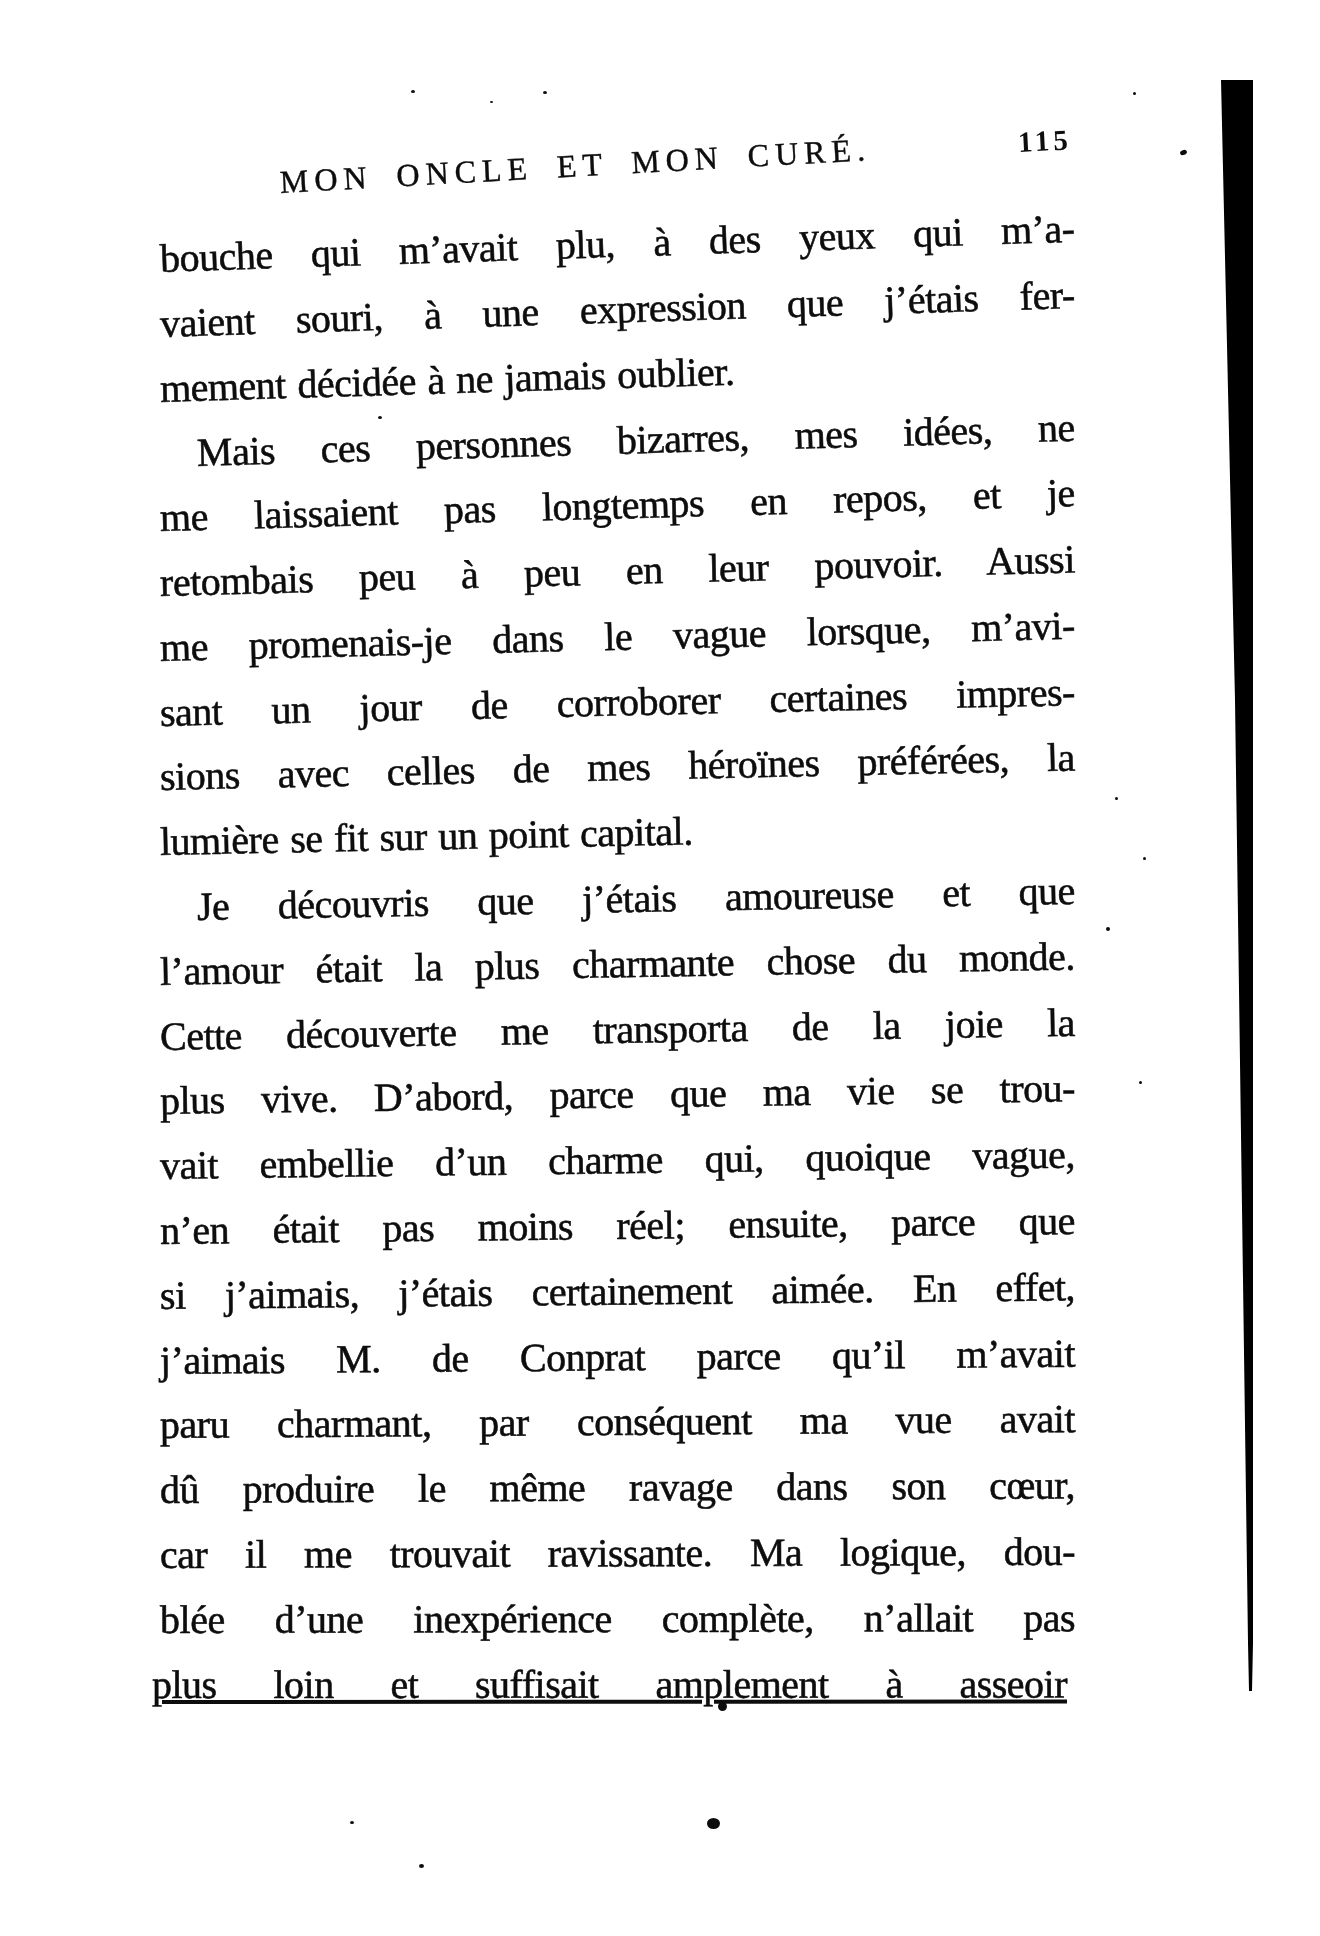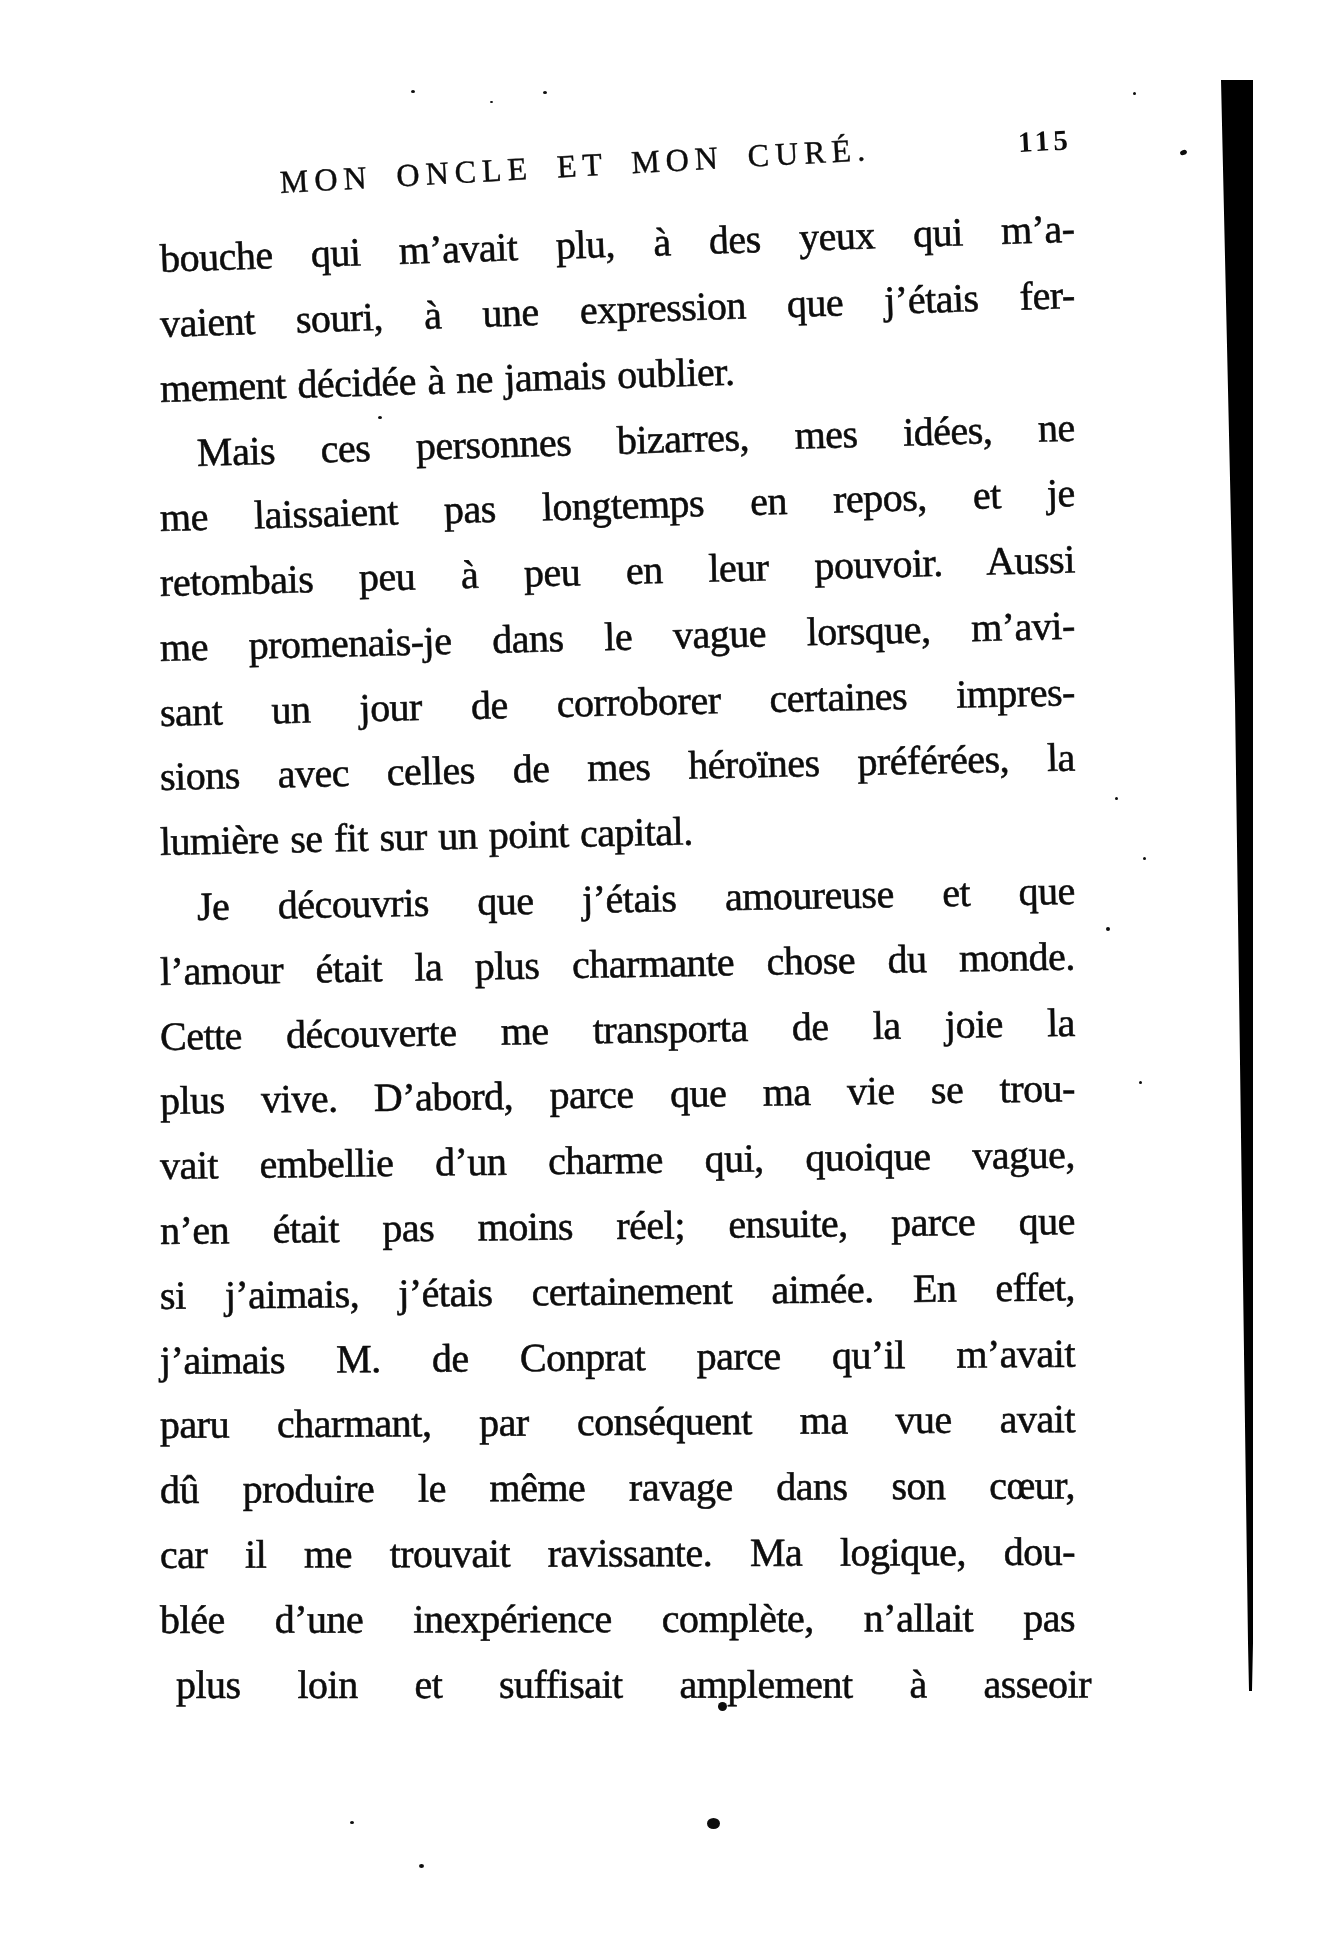--- a/index.html
+++ b/index.html
@@ -80,21 +80,21 @@
       <div class="text-line justified" style="left: 160px; width: 915px; top: 1013.6px; transform: rotate(-0.88deg);">Cette découverte me transporta de la joie la</div>
       <div class="text-line justified" style="left: 160px; width: 915px; top: 1078.4px; transform: rotate(-0.795deg);">plus vive. D’abord, parce que ma vie se trou-</div>
       <div class="text-line justified" style="left: 160px; width: 915px; top: 1143.2px; transform: rotate(-0.71deg);">vait embellie d’un charme qui, quoique vague,</div>
       <div class="text-line justified" style="left: 160px; width: 915px; top: 1208px; transform: rotate(-0.625deg);">n’en était pas moins réel; ensuite, parce que</div>
       <div class="text-line justified" style="left: 160px; width: 915px; top: 1272.8px; transform: rotate(-0.54deg);">si j’aimais, j’étais certainement aimée. En effet,</div>
       <div class="text-line justified" style="left: 160px; width: 915px; top: 1337.6px; transform: rotate(-0.455deg);">j’aimais M. de Conprat parce qu’il m’avait</div>
       <div class="text-line justified" style="left: 160px; width: 915px; top: 1402.4px; transform: rotate(-0.37deg);">paru charmant, par conséquent ma vue avait</div>
       <div class="text-line justified" style="left: 160px; width: 915px; top: 1467.2px; transform: rotate(-0.285deg);">dû produire le même ravage dans son cœur,</div>
       <div class="text-line justified" style="left: 160px; width: 915px; top: 1532px; transform: rotate(-0.2deg);">car il me trouvait ravissante. Ma logique, dou-</div>
       <div class="text-line justified" style="left: 160px; width: 915px; top: 1596.8px; transform: rotate(-0.115deg);">blée d’une inexpérience complète, n’allait pas</div>
-      <div class="text-line justified" style="left: 176px; width: 915px; top: 1661.6px; transform: rotate(-0.0299999deg);">plus loin et suffisait amplement à asseoir</div>
+      <div class="text-line justified" style="left: 152px; width: 915px; top: 1661.6px; transform: rotate(-0.0299999deg); text-decoration: underline;">plus loin et suffisait amplement à asseoir</div>
     </div>
 
   <div class="gutter-bar" style="left:1220px;top:80px;width:33px;height:1611px;
               clip-path:polygon(1px 0px,33px 0px,33px 1563px,32px 1611px,29px 1611px,28px 1563px,15px 620px);">
   </div>
 
   <div id="speck-layer">
       <div class="ink-speck" style="left: 411px; top: 90px; width: 4px; height: 3px;"></div>
       <div class="ink-speck" style="left: 543px; top: 91px; width: 4px; height: 3px;"></div>
       <div class="ink-speck" style="left: 490px; top: 101px; width: 3px; height: 2px;"></div>

